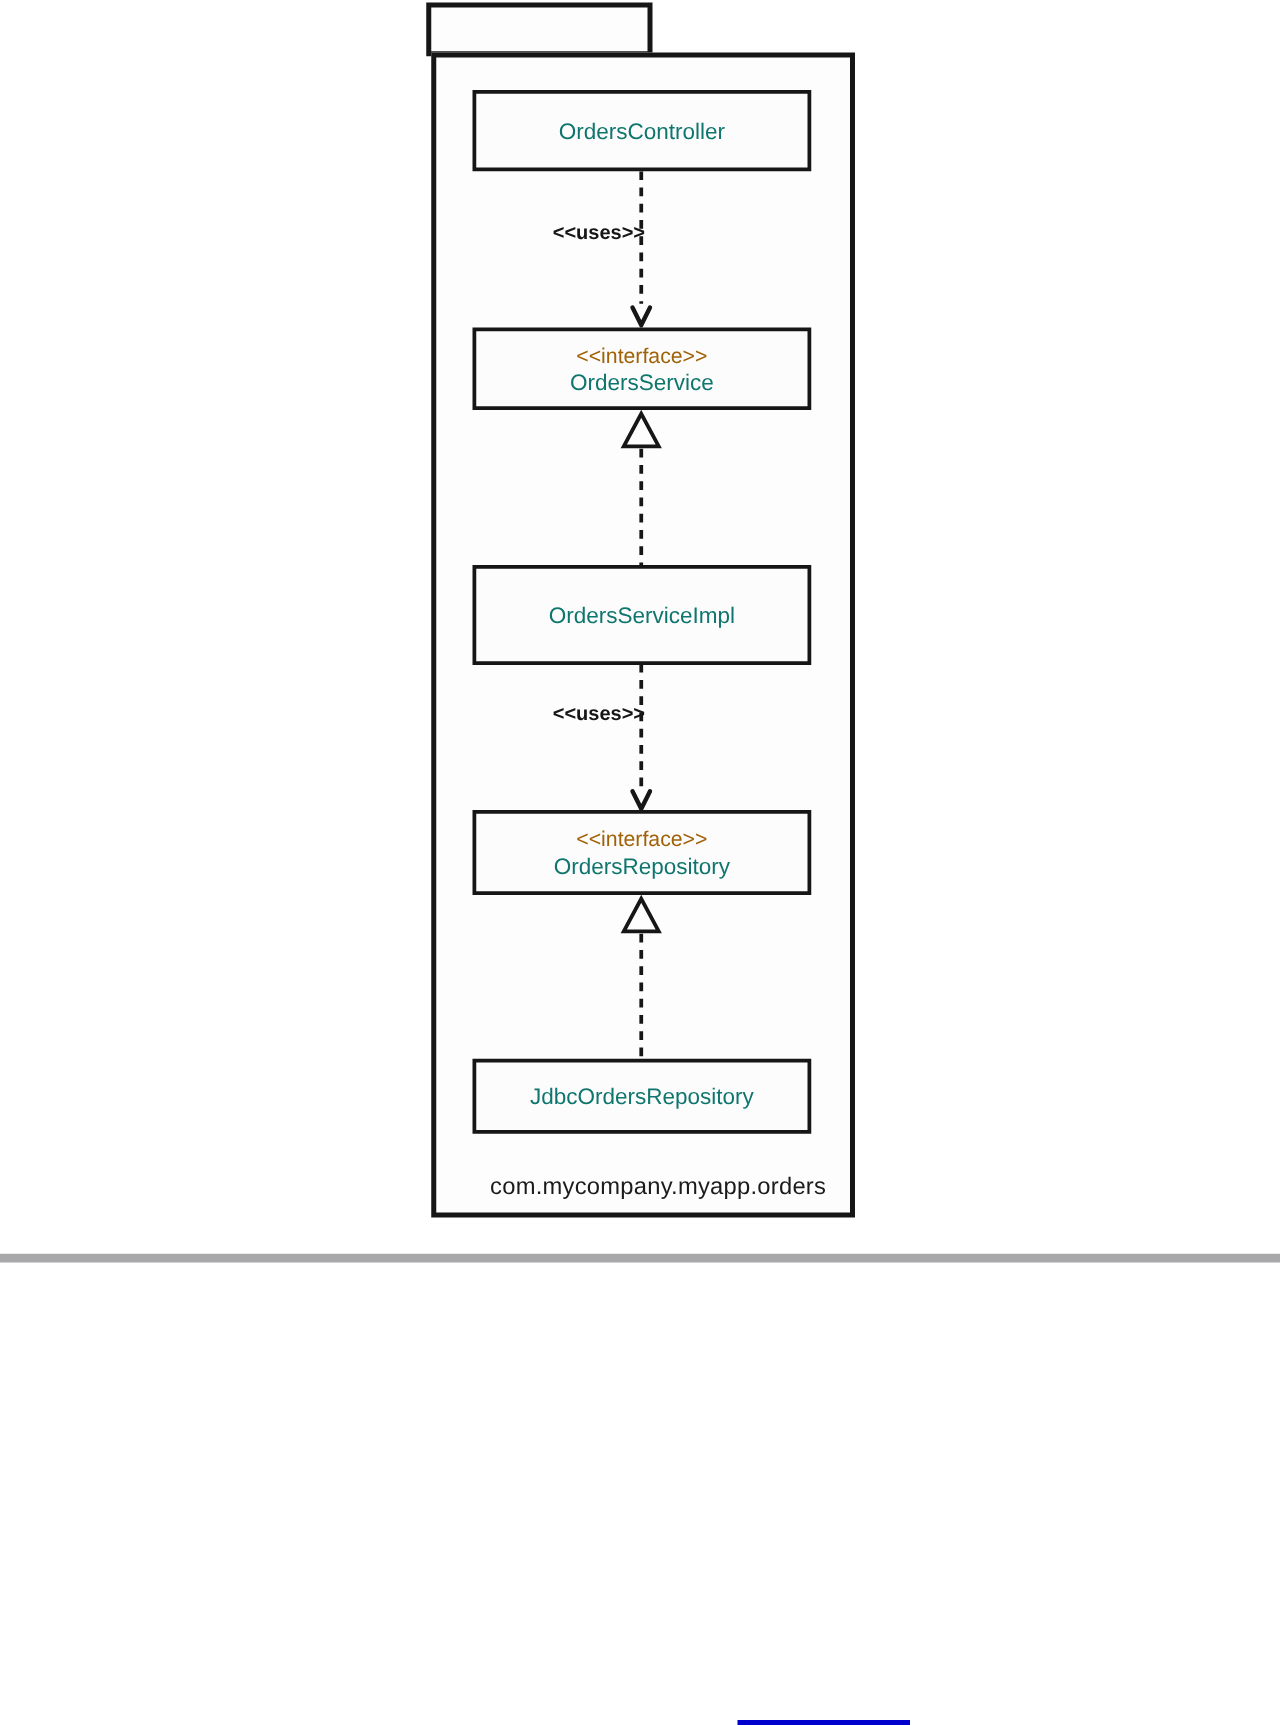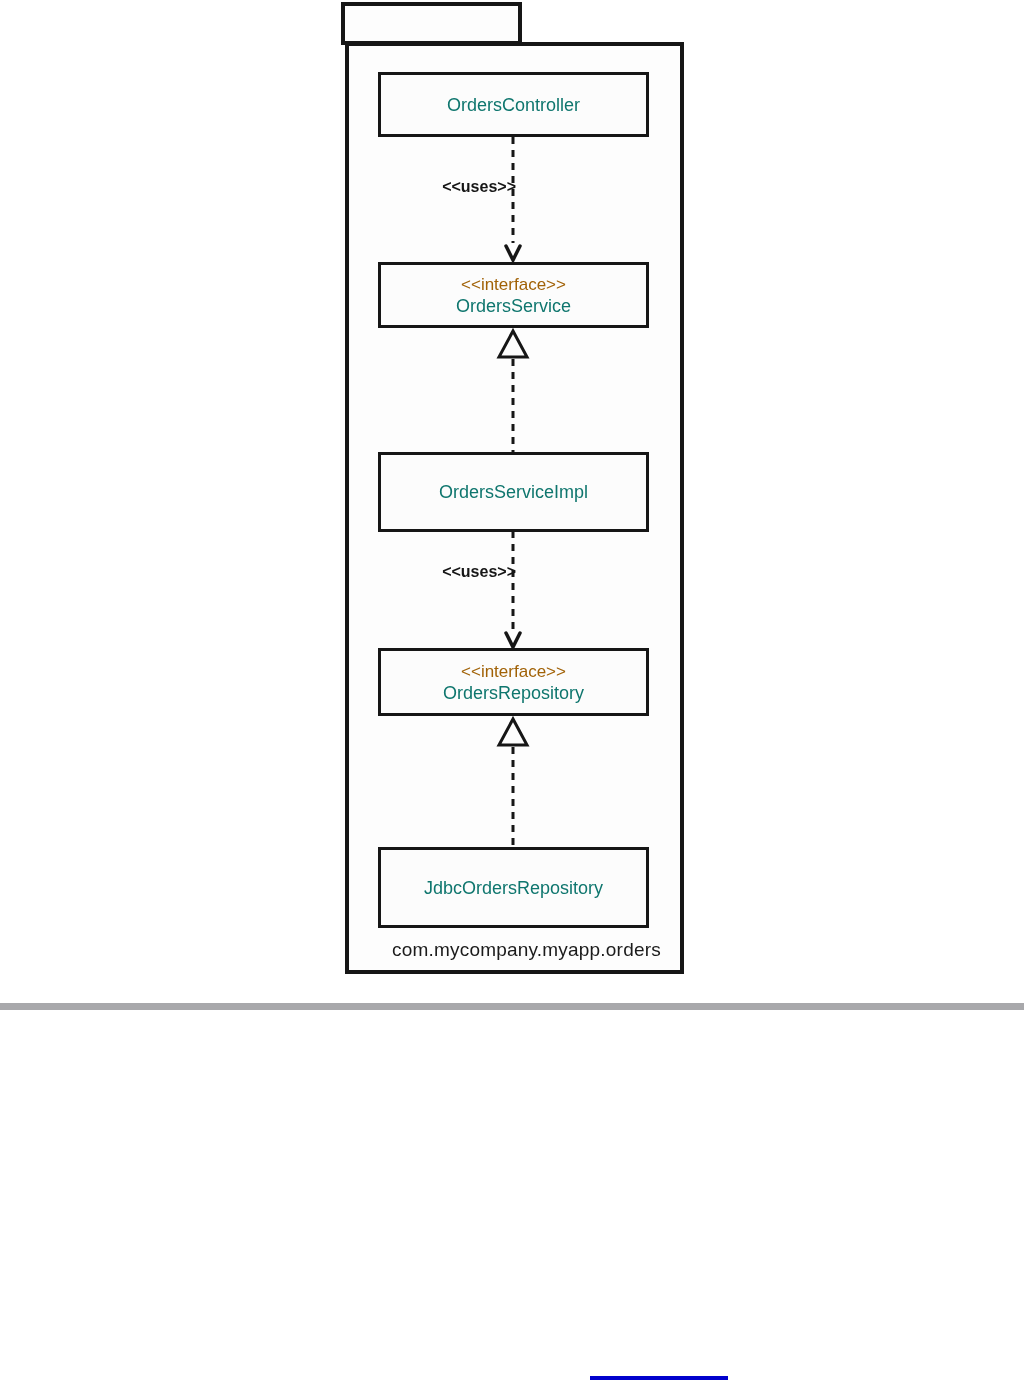--- a/index.html
+++ b/index.html
@@ -51,21 +51,21 @@
     align-items: center;
     justify-content: center;
     text-align: center;
   }
   .cls .stereo { font-size: 17px; line-height: 21px; color: #a16207; }
   .cls .cls-name { font-size: 18px; font-weight: normal; line-height: 22px; color: #0f766e; }
   .n0 { top: 72px;  height: 65px; }
   .n1 { top: 262px; height: 66px; }
   .n2 { top: 452px; height: 80px; }
   .n3 { top: 648px; height: 68px; }
-  .n4 { top: 847px; height: 81px; }
+  .n4 { top: 847px; height: 60px; }
   
   .uses {
     position: absolute;
     left: 402px;
     width: 114px;
     text-align: right;
     font-size: 16px;
     font-weight: bold;
     color: #161616;
     white-space: nowrap;

